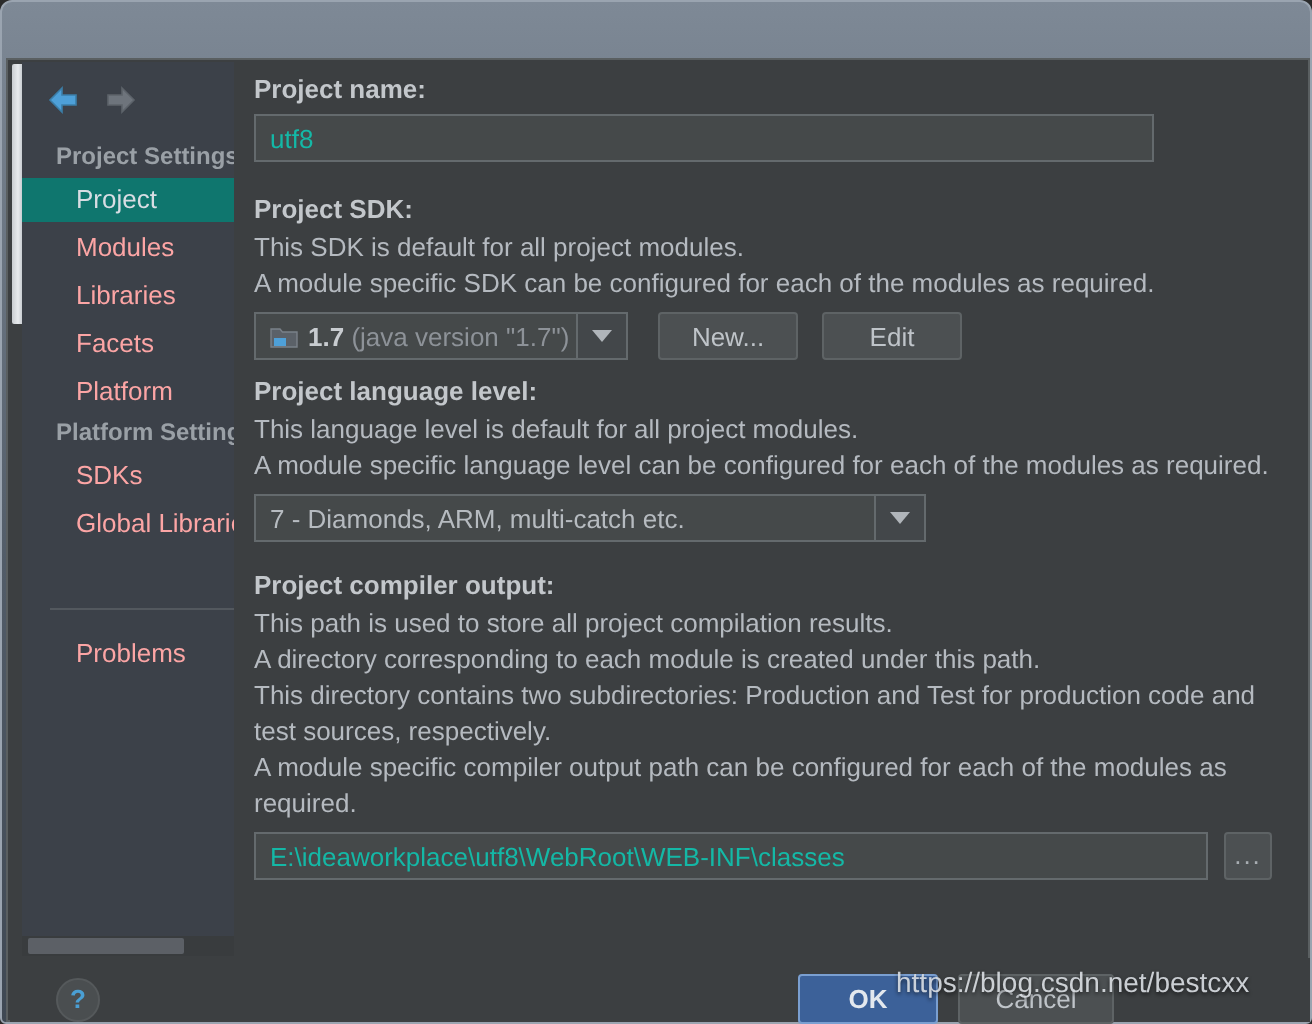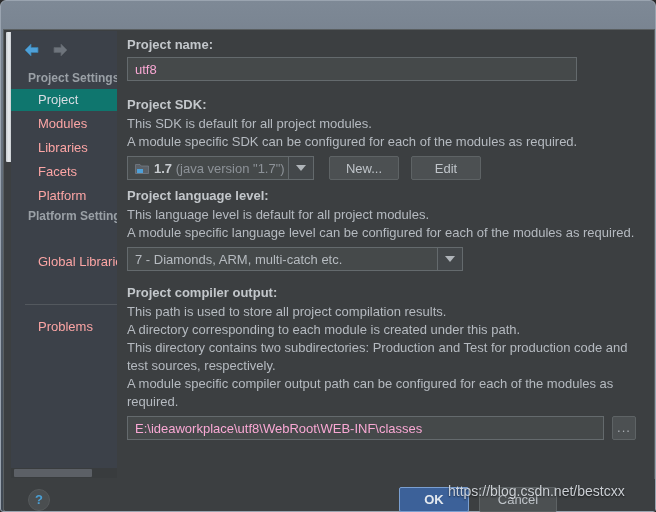--- a/index.html
+++ b/index.html
@@ -246,21 +246,21 @@
     font-size: 13px;
     color: #b5bac0;
     white-space: nowrap;
   }
 
   .txt-field {
     position: absolute;
     box-sizing: border-box;
     background: #45494a;
     border: 1px solid #646a6d;
-    color: #f9a8d4;
+    color: #14b8a6;
     font-size: 13px;
     font-family: "Liberation Sans", sans-serif;
     padding: 0 7px;
     outline: none;
   }
 
   .combo {
     position: absolute;
     box-sizing: border-box;
     background: #45494a;
@@ -442,20 +442,23 @@
       </div>
       <div class="sb-item" style="top:130px;">
         <span>Facets</span>
       </div>
       <div class="sb-item" style="top:154px;">
         <span>Platform</span>
       </div>
 
       <div class="sb-group" style="top:178px;">Platform Settings</div>
 
+      <div class="sb-item" style="top:196px;">
+        <span>SDKs</span>
+      </div>
       <div class="sb-item" style="top:220px;">
         <span>Global Libraries</span>
       </div>
 
       <div id="sb-divider"></div>
 
       <div class="sb-item" style="top:285px;">
         <span>Problems</span>
       </div>
     </div>

